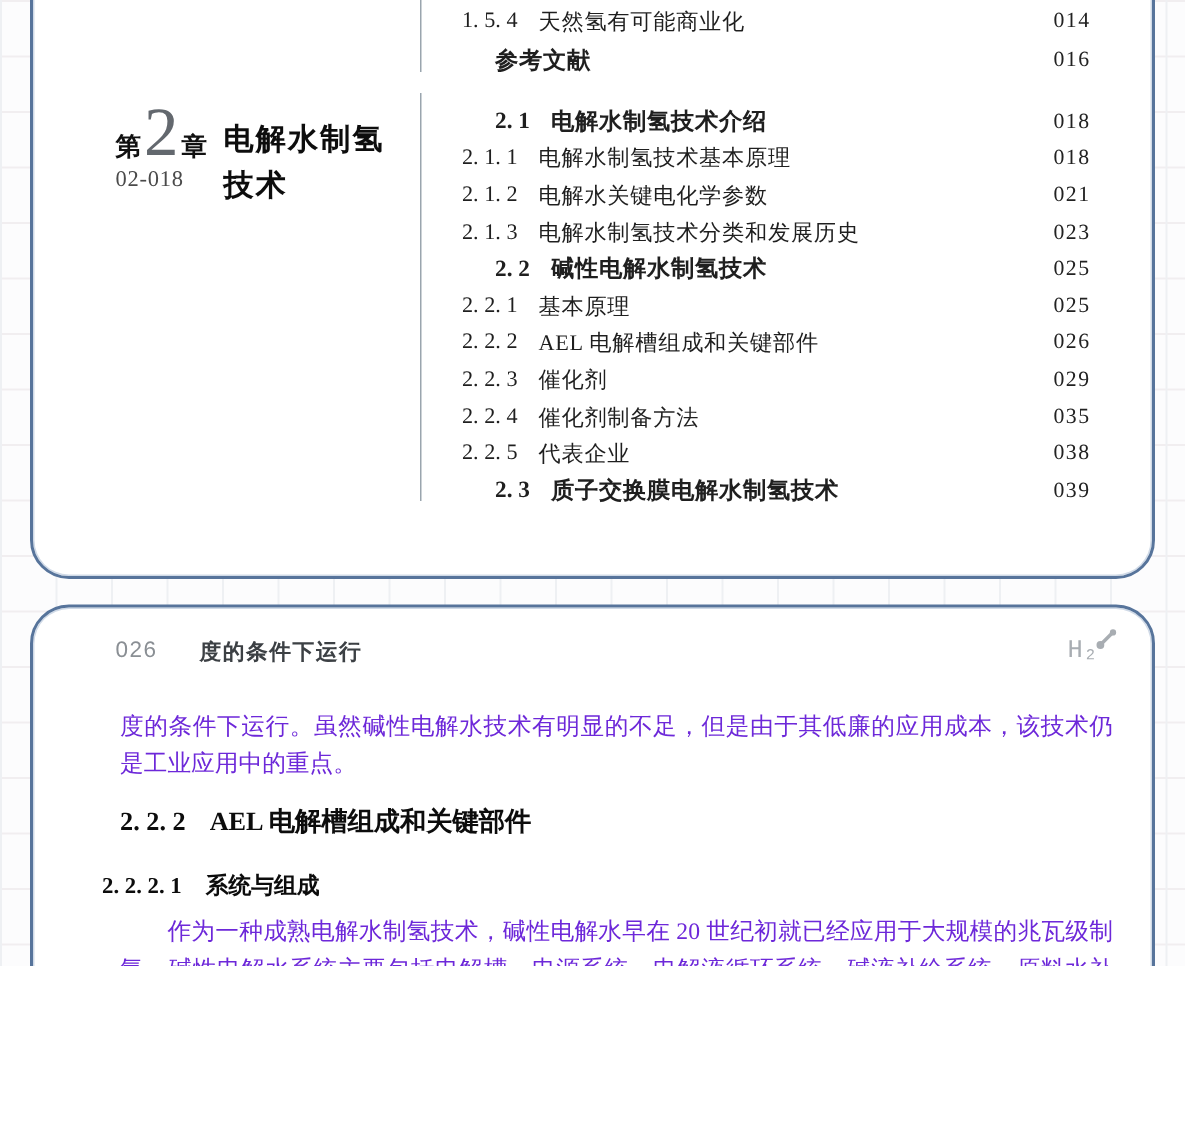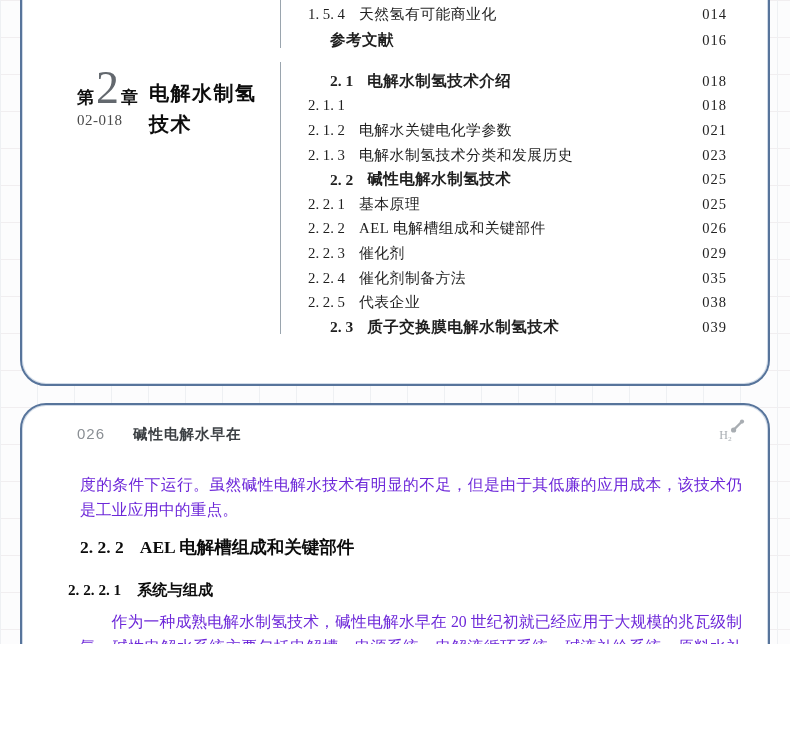--- a/index.html
+++ b/index.html
@@ -106,23 +106,23 @@
   .page-num { font-size: 15px; color: #8a8f94; letter-spacing: 1px; }
   .page-book-title {
     margin-left: 28px;
     font-size: 14.5px;
     font-weight: bold;
     color: #3c4044;
     letter-spacing: 1px;
   }
   .h2-icon { margin-left: auto; position: relative; padding-right: 10px; }
   .h2-icon-label {
-    font-size: 12px;
+    font-size: 17px;
     color: #a8adb2;
-    font-family: Liberation Serif, serif;
+    font-family: Liberation Mono, monospace;
     text-align: center;
   }
   .h2-icon svg { position: absolute; right: -4px; top: -7px; }
 
   .body-text {
     position: absolute;
     left: 58px;
     width: 662px;
     font-size: 15.8px;
     line-height: 24.6px;
@@ -186,20 +186,21 @@
     </div>
 
     <div class="toc-list" id="toc-ch2">
       <div class="toc-row lvl1">
         <span class="toc-num">2. 1</span>
         <span class="toc-label">电解水制氢技术介绍</span>
         <span class="toc-page">018</span>
       </div>
       <div class="toc-row lvl2">
         <span class="toc-num">2. 1. 1</span>
+        <span class="toc-label">电解水制氢技术基本原理</span>
         <span class="toc-page">018</span>
       </div>
       <div class="toc-row lvl2">
         <span class="toc-num">2. 1. 2</span>
         <span class="toc-label">电解水关键电化学参数</span>
         <span class="toc-page">021</span>
       </div>
       <div class="toc-row lvl2">
         <span class="toc-num">2. 1. 3</span>
         <span class="toc-label">电解水制氢技术分类和发展历史</span>
@@ -240,21 +241,21 @@
         <span class="toc-label">质子交换膜电解水制氢技术</span>
         <span class="toc-page">039</span>
       </div>
     </div>
   </div>
 
   <div class="card" id="card-page">
 
     <div class="page-header">
       <span class="page-num">026</span>
-      <span class="page-book-title">碱性电解水早在</span>
+      <span class="page-book-title">度的条件下运行</span>
       <span class="h2-icon">
         <span class="h2-icon-label">H₂</span>
         <svg width="16" height="16" viewBox="0 0 16 16">
           <line x1="4.5" y1="11" x2="11" y2="4.5" stroke="#a8adb2" stroke-width="2.4"></line>
           <circle cx="3.6" cy="12" r="2.6" fill="#a8adb2"></circle>
           <circle cx="12" cy="3.6" r="2.1" fill="#a8adb2"></circle>
         </svg>
       </span>
     </div>
 

